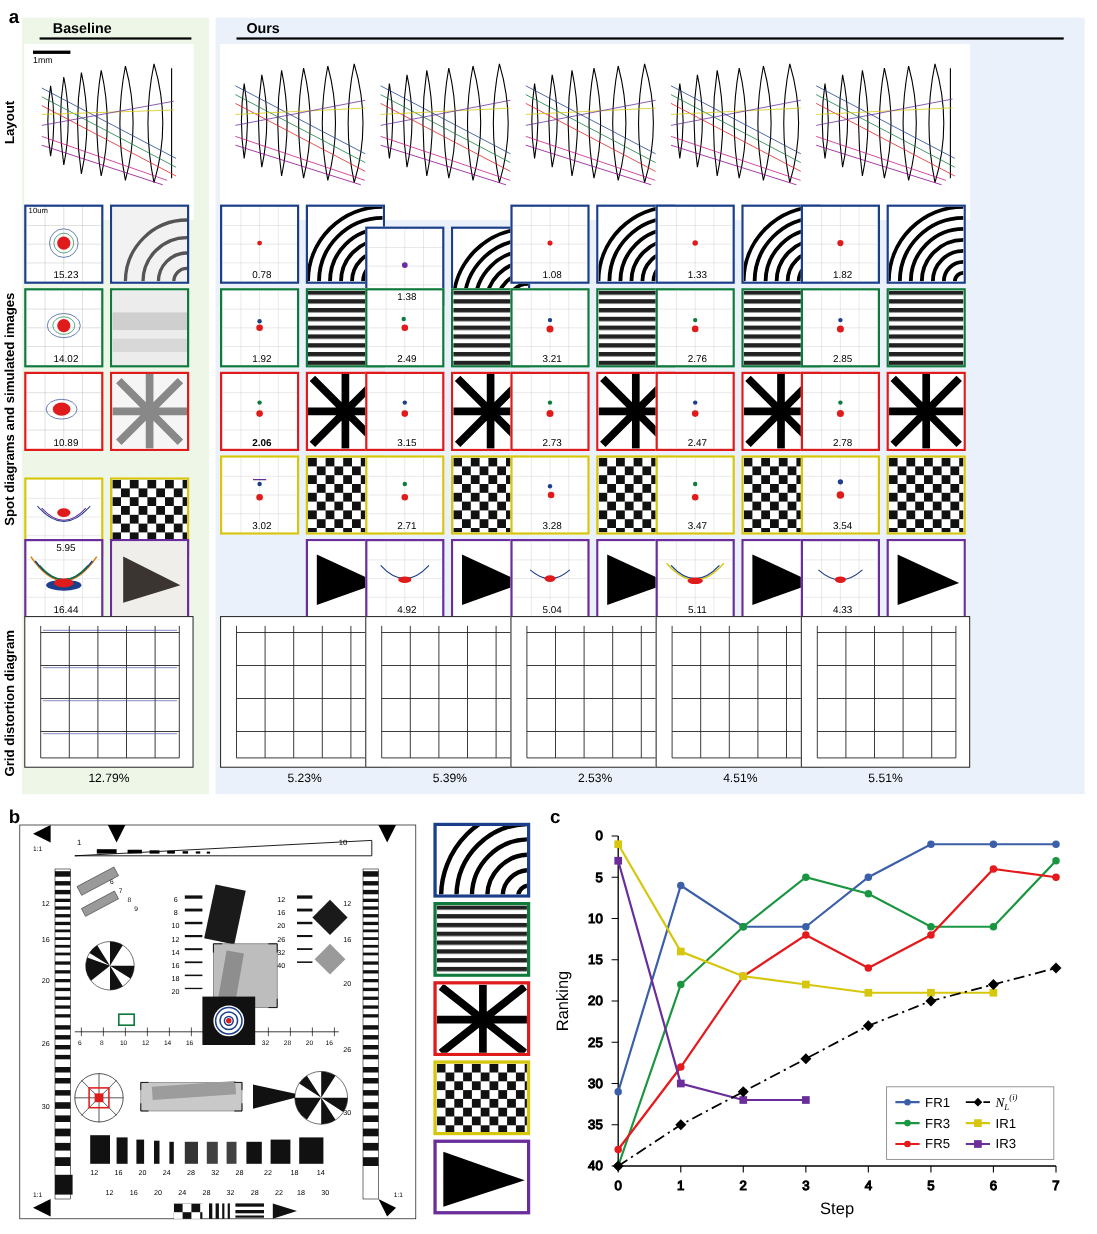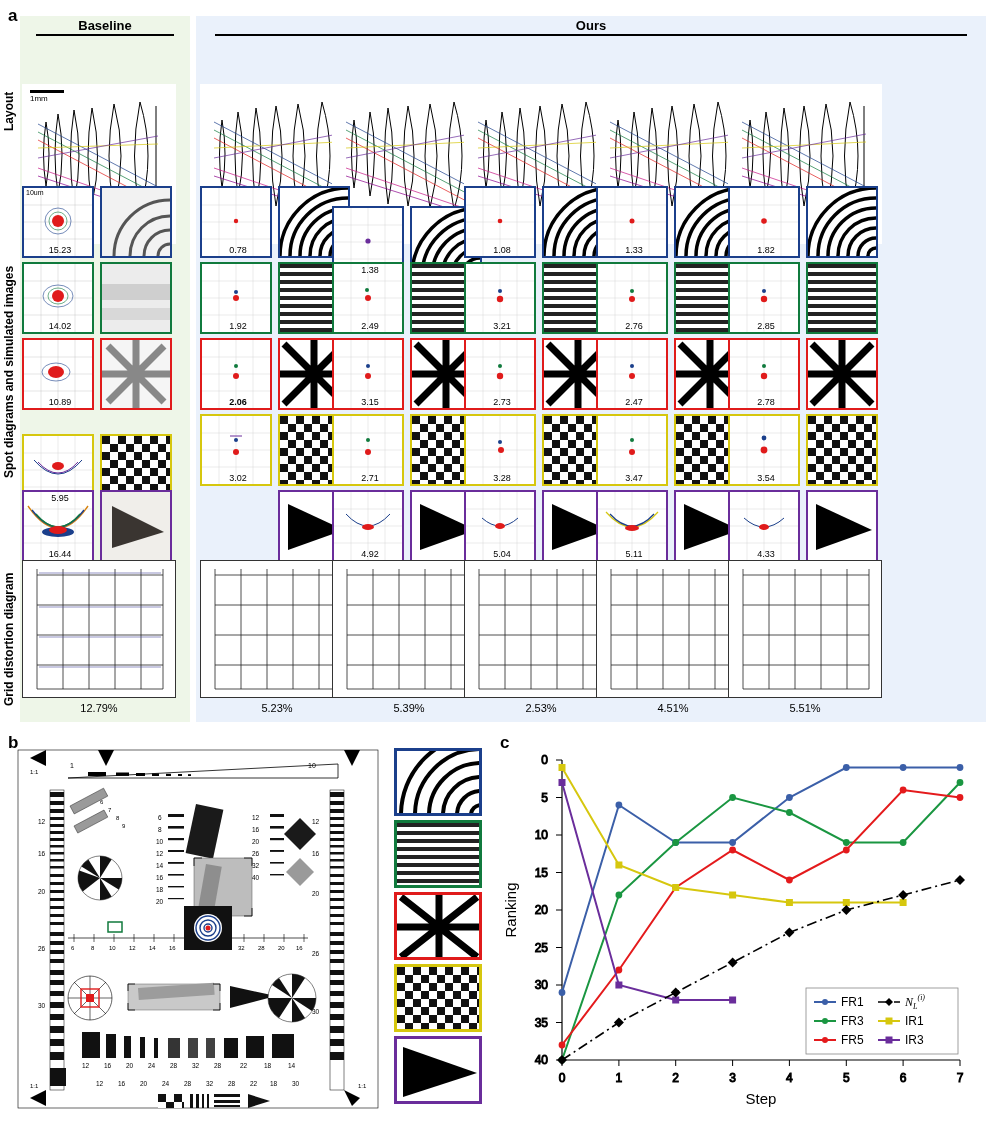--- a/index.html
+++ b/index.html
@@ -9,35 +9,35 @@
   
   #panel-a{position:absolute;left:0;top:0;width:997px;height:730px;}
   .a-label,.b-label,.c-label{font-weight:bold;font-size:17px;}
   #a-tag{position:absolute;left:8px;top:6px;}
   #b-tag{position:absolute;left:8px;top:733px;font-weight:bold;font-size:17px;}
   #c-tag{position:absolute;left:500px;top:733px;font-weight:bold;font-size:17px;}
 
   .bg-baseline{position:absolute;left:20px;top:16px;width:170px;height:706px;background:#eef6e8;}
   .bg-ours{position:absolute;left:196px;top:16px;width:790px;height:706px;background:#eaf1fb;}
 
-  .colhead{position:absolute;text-align:center;font-weight:bold;font-size:13px;}
+  .colhead{position:absolute;font-weight:bold;font-size:13px;padding-left:28px;}
   #head-baseline{left:20px;top:18px;width:170px;}
   #head-ours{left:196px;top:18px;width:790px;}
   .headline{position:absolute;height:2px;background:#000;}
   #hl-baseline{left:36px;top:34px;width:138px;}
   #hl-ours{left:215px;top:34px;width:752px;}
 
   
   .rowlab{position:absolute;writing-mode:vertical-rl;transform:rotate(180deg);text-align:center;font-size:12px;font-weight:bold;}
   #lab-layout{left:2px;top:44px;height:134px;width:16px;}
   #lab-spot{left:2px;top:186px;height:372px;width:16px;}
   #lab-grid{left:2px;top:562px;height:154px;width:16px;}
 
   
-  .layout-cell{position:absolute;top:40px;width:154px;height:160px;background:#fff;margin-top:44px;}
+  .layout-cell{position:absolute;top:40px;width:154px;height:160px;background:#fff;}
   .layout-cell svg{display:block;}
   .scalebar{position:absolute;left:8px;top:6px;font-size:8px;}
   .scalebar i{display:block;width:34px;height:3px;background:#000;margin-bottom:1px;}
   .cellpair{position:absolute;width:154px;height:72px;}
   .spotbox,.simbox{position:absolute;top:0;width:72px;height:72px;border:2px solid #000;box-sizing:border-box;background:#fff;overflow:hidden;}
   .spotbox{left:0;}
   .simbox{left:78px;}
   .spotnum{position:absolute;bottom:1px;left:0;width:72px;text-align:center;font-size:9px;color:#000;z-index:4;}
   .tenum{position:absolute;top:1px;left:2px;font-size:7px;z-index:4;}
 

